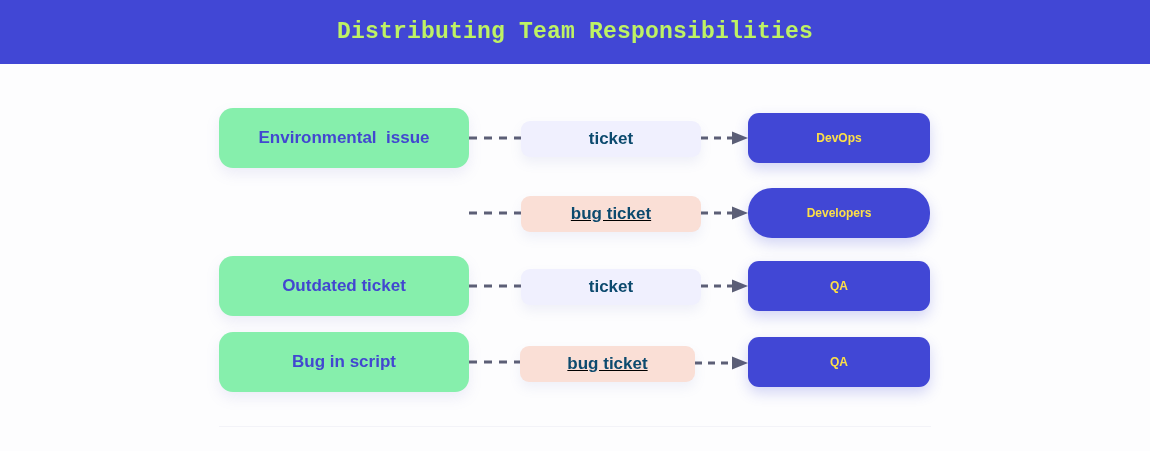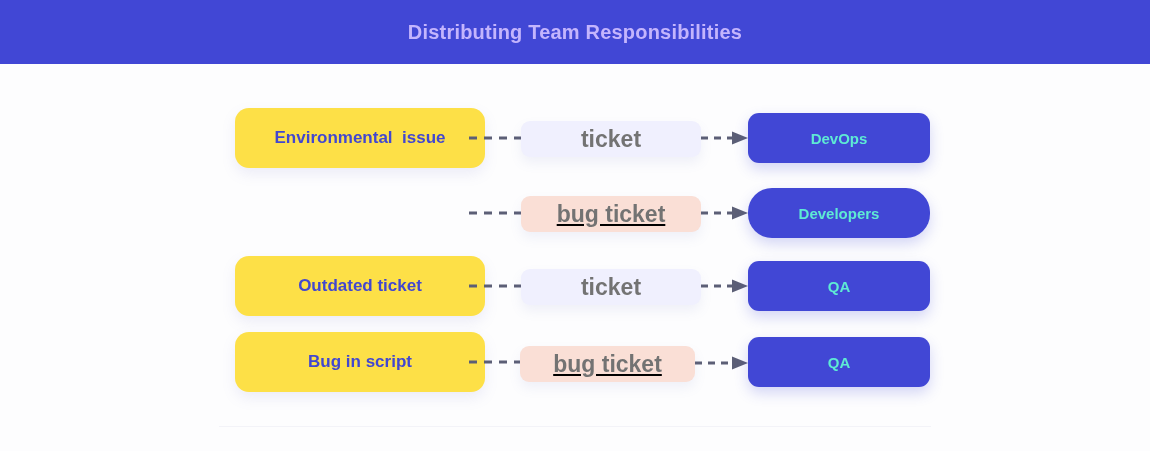--- a/index.html
+++ b/index.html
@@ -22,25 +22,25 @@
     left: 0;
     top: 0;
     width: 1150px;
     height: 64px;
     background: #4147d5;
     display: flex;
     align-items: center;
     justify-content: center;
   }
   .header-title {
-    color: #c4b5fd;
-    font-size: 20px;
+    color: #bef264;
+    font-size: 23px;
     font-weight: bold;
     letter-spacing: 0.2px;
-    font-family: Liberation Sans, sans-serif;
+    font-family: Liberation Mono, monospace;
   }
 
   
   .diagram {
     position: absolute;
     left: 0;
     top: 64px;
     width: 1150px;
     height: 387px;
   }
@@ -48,24 +48,24 @@
   .row {
     position: absolute;
     left: 0;
     width: 1150px;
     height: 80px;
   }
 
   
   .src-box {
     position: absolute;
-    left: 235px;
+    left: 219px;
     width: 250px;
     height: 60px;
-    background: #fde047;
+    background: #86efac;
     border-radius: 14px;
     box-shadow: 0 6px 14px rgba(120,125,200,0.13);
     display: flex;
     align-items: center;
     justify-content: center;
   }
   .src-label {
     color: #4247d0;
     font-size: 17px;
     font-weight: bold;
@@ -80,43 +80,43 @@
     height: 36px;
     border-radius: 9px;
     display: flex;
     align-items: center;
     justify-content: center;
     box-shadow: 0 6px 12px rgba(120,125,200,0.10);
   }
   .pill.lavender { background: #f0f0fe; }
   .pill.peach    { background: #fadfd6; text-decoration: underline; }
   .pill-label {
-    color: #737373;
-    font-size: 23px;
+    color: #0c4a6e;
+    font-size: 17px;
     font-weight: bold;
     white-space: pre;
     font-family: "Liberation Sans", sans-serif;
   }
 
   
   .dest-box {
     position: absolute;
     left: 748px;
     width: 182px;
     height: 50px;
     background: #4147d5;
     border-radius: 11px;
     box-shadow: 0 6px 14px rgba(65,71,213,0.22);
     display: flex;
     align-items: center;
     justify-content: center;
   }
   .dest-label {
-    color: #5eead4;
-    font-size: 15px;
+    color: #fde047;
+    font-size: 12px;
     font-weight: bold;
     white-space: pre;
     font-family: "Liberation Sans", sans-serif;
   }
 
   
   .connector {
     position: absolute;
     height: 14px;
     overflow: visible;

